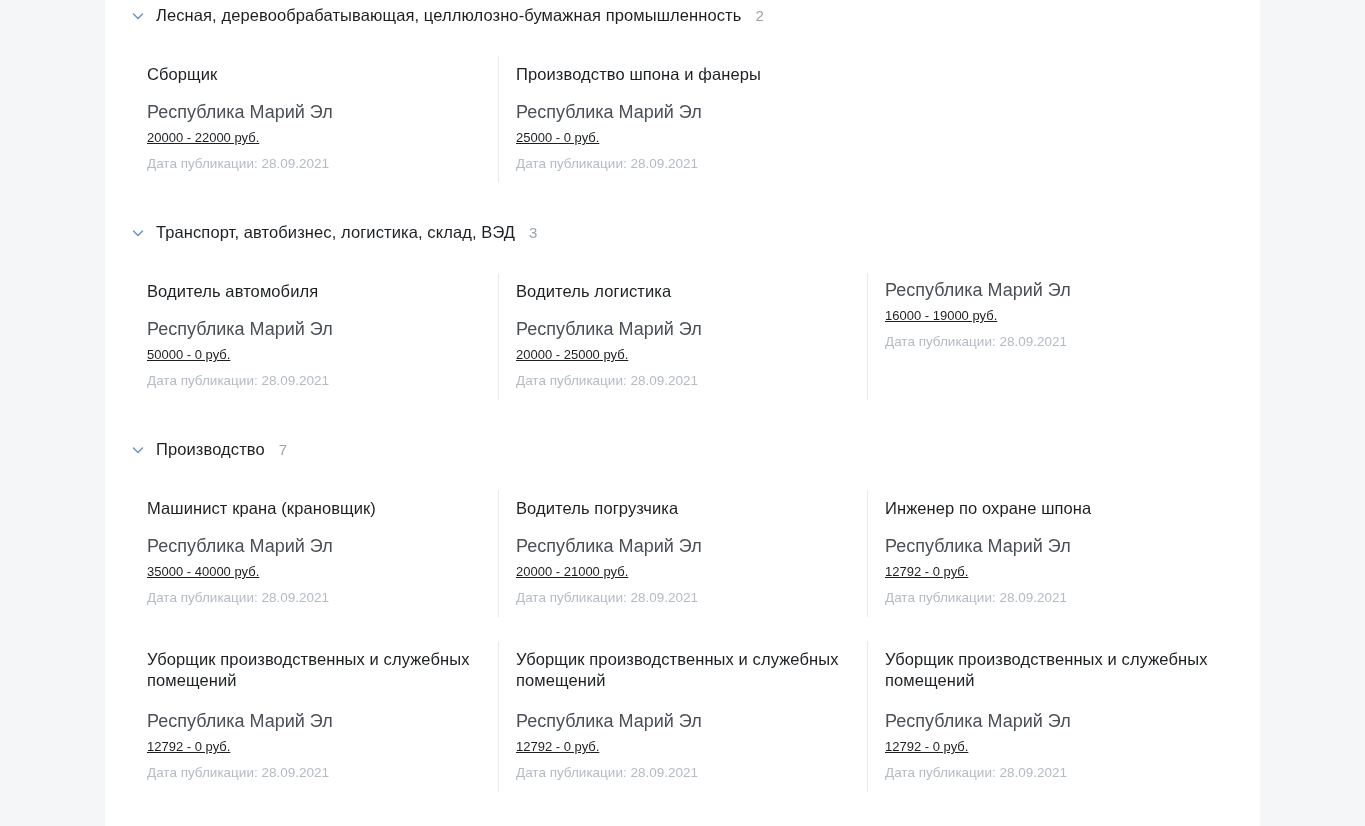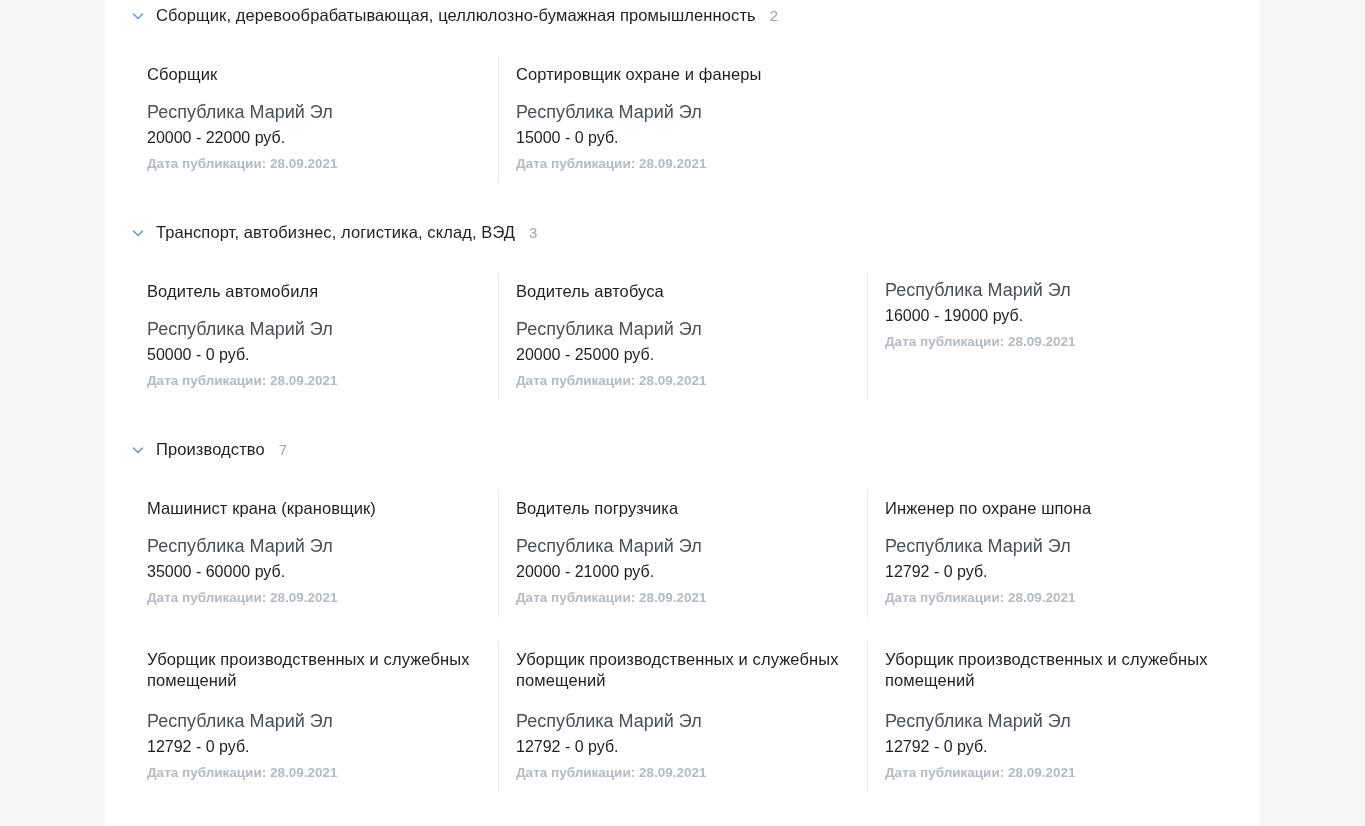--- a/index.html
+++ b/index.html
@@ -95,60 +95,60 @@
   .vac-title.compact {
     margin-bottom: 21px;
   }
   .vac-region {
     font-size: 18px;
     color: #4a5056;
     margin: 0 0 6px 0;
     line-height: 19px;
   }
   .vac-salary {
-    font-size: 16px;
+    font-size: 13px;
     color: #1d2023;
     margin: 0 0 7px 0;
     line-height: 20px;
+    text-decoration: underline;
   }
   .vac-date {
     font-size: 13.5px;
     color: #b4bbc2;
     line-height: 18px;
-    font-weight: bold;
   }
   .spacer-group { height: 22px; }
 </style>
 </head>
 <body>
 
 <div class="page">
   <div class="content-card">
     <div class="inner" id="groups-container">
         <div class="group">
           <div class="group-header">
             <span class="chev">
               <svg width="18" height="18" viewBox="0 0 18 18" fill="none">
                 <path d="M4.5 7L9 11.5L13.5 7" stroke="#6d9ac7" stroke-width="1.6" stroke-linecap="round" stroke-linejoin="round"></path>
               </svg>
             </span>
-            <span class="group-title">Сборщик, деревообрабатывающая, целлюлозно-бумажная промышленность</span>
+            <span class="group-title">Лесная, деревообрабатывающая, целлюлозно-бумажная промышленность</span>
             <span class="group-count">2</span>
           </div>
           <div class="grid">
             <div class="cell">
               <div class="vac-title">Сборщик</div>
               <div class="vac-region">Республика Марий Эл</div>
               <div class="vac-salary">20000 - 22000 руб.</div>
               <div class="vac-date">Дата публикации: 28.09.2021</div>
             </div>
             <div class="cell">
-              <div class="vac-title">Сортировщик охране и фанеры</div>
-              <div class="vac-region">Республика Марий Эл</div>
-              <div class="vac-salary">15000 - 0 руб.</div>
+              <div class="vac-title">Производство шпона и фанеры</div>
+              <div class="vac-region">Республика Марий Эл</div>
+              <div class="vac-salary">25000 - 0 руб.</div>
               <div class="vac-date">Дата публикации: 28.09.2021</div>
             </div>
           </div>
           <div class="spacer-group"></div>
         </div>
         <div class="group">
           <div class="group-header">
             <span class="chev">
               <svg width="18" height="18" viewBox="0 0 18 18" fill="none">
                 <path d="M4.5 7L9 11.5L13.5 7" stroke="#6d9ac7" stroke-width="1.6" stroke-linecap="round" stroke-linejoin="round"></path>
@@ -158,21 +158,21 @@
             <span class="group-count">3</span>
           </div>
           <div class="grid">
             <div class="cell">
               <div class="vac-title">Водитель автомобиля</div>
               <div class="vac-region">Республика Марий Эл</div>
               <div class="vac-salary">50000 - 0 руб.</div>
               <div class="vac-date">Дата публикации: 28.09.2021</div>
             </div>
             <div class="cell">
-              <div class="vac-title">Водитель автобуса</div>
+              <div class="vac-title">Водитель логистика</div>
               <div class="vac-region">Республика Марий Эл</div>
               <div class="vac-salary">20000 - 25000 руб.</div>
               <div class="vac-date">Дата публикации: 28.09.2021</div>
             </div>
             <div class="cell">
               <div class="vac-region">Республика Марий Эл</div>
               <div class="vac-salary">16000 - 19000 руб.</div>
               <div class="vac-date">Дата публикации: 28.09.2021</div>
             </div>
           </div>
@@ -185,21 +185,21 @@
                 <path d="M4.5 7L9 11.5L13.5 7" stroke="#6d9ac7" stroke-width="1.6" stroke-linecap="round" stroke-linejoin="round"></path>
               </svg>
             </span>
             <span class="group-title">Производство</span>
             <span class="group-count">7</span>
           </div>
           <div class="grid">
             <div class="cell">
               <div class="vac-title">Машинист крана (крановщик)</div>
               <div class="vac-region">Республика Марий Эл</div>
-              <div class="vac-salary">35000 - 60000 руб.</div>
+              <div class="vac-salary">35000 - 40000 руб.</div>
               <div class="vac-date">Дата публикации: 28.09.2021</div>
             </div>
             <div class="cell">
               <div class="vac-title">Водитель погрузчика</div>
               <div class="vac-region">Республика Марий Эл</div>
               <div class="vac-salary">20000 - 21000 руб.</div>
               <div class="vac-date">Дата публикации: 28.09.2021</div>
             </div>
             <div class="cell">
               <div class="vac-title">Инженер по охране шпона</div>

